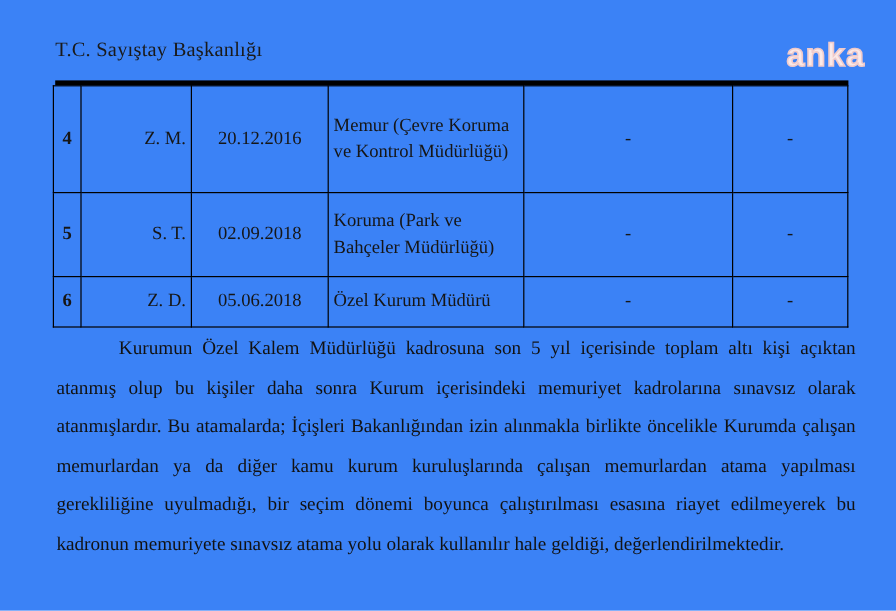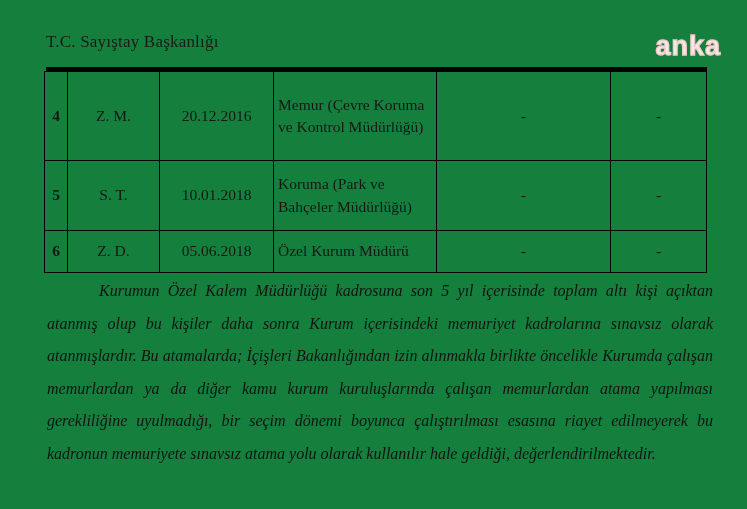--- a/index.html
+++ b/index.html
@@ -1,20 +1,20 @@
 <!DOCTYPE html>
 <html lang="tr"><head>
 <meta charset="utf-8">
 <style>
   html, body { margin: 0; padding: 0; background: #ffffff; }
   .page {
     position: relative;
     width: 747px;
     height: 509px;
-    background: #15803d;
+    background: #3b82f6;
     overflow: hidden;
     font-family: "Liberation Serif", serif;
     color: #1a1a1a;
   }
   .header-title {
     position: absolute;
     left: 46px;
     top: 32px;
     font-size: 17px;
     letter-spacing: 0.2px;
@@ -55,37 +55,36 @@
   table.data-table td {
     border: 1.6px solid #000000;
     vertical-align: middle;
     padding: 2px 4px;
     overflow: hidden;
   }
   tr.row-4 td { height: 84px; }
   tr.row-5 td { height: 65px; }
   tr.row-6 td { height: 37px; }
   td.c-no    { width: 14px;  text-align: center; font-weight: bold; padding: 2px 2px; }
-  td.c-name  { width: 83px;  text-align: center; padding-left: 5px; }
+  td.c-name  { width: 83px;  text-align: right; padding-left: 5px; }
   td.c-date  { width: 105px; text-align: center; }
   td.c-title { width: 154px; text-align: left; padding-left: 6px; }
   td.c-d1    { width: 165px; text-align: center; }
   td.c-d2    { width: 87px;  text-align: center; }
   .body-par {
     position: absolute;
     left: 47px;
     top: 275px;
     width: 666px;
     margin: 0;
     font-size: 16px;
     line-height: 32.5px;
     text-align: justify;
     text-indent: 52px;
     color: #121212;
-    font-style: italic;
   }
 </style>
 </head>
 <body>
 
 <div class="page">
 
   <div class="header-title">T.C. Sayıştay Başkanlığı</div>
 
   <div class="watermark">anka</div>
@@ -98,21 +97,21 @@
         <td class="c-no">4</td>
         <td class="c-name">Z. M.</td>
         <td class="c-date">20.12.2016</td>
         <td class="c-title">Memur (Çevre Koruma ve Kontrol Müdürlüğü)</td>
         <td class="c-d1">-</td>
         <td class="c-d2">-</td>
       </tr>
       <tr class="row-5">
         <td class="c-no">5</td>
         <td class="c-name">S. T.</td>
-        <td class="c-date">10.01.2018</td>
+        <td class="c-date">02.09.2018</td>
         <td class="c-title">Koruma (Park ve Bahçeler Müdürlüğü)</td>
         <td class="c-d1">-</td>
         <td class="c-d2">-</td>
       </tr>
       <tr class="row-6">
         <td class="c-no">6</td>
         <td class="c-name">Z. D.</td>
         <td class="c-date">05.06.2018</td>
         <td class="c-title">Özel Kurum Müdürü</td>
         <td class="c-d1">-</td>

